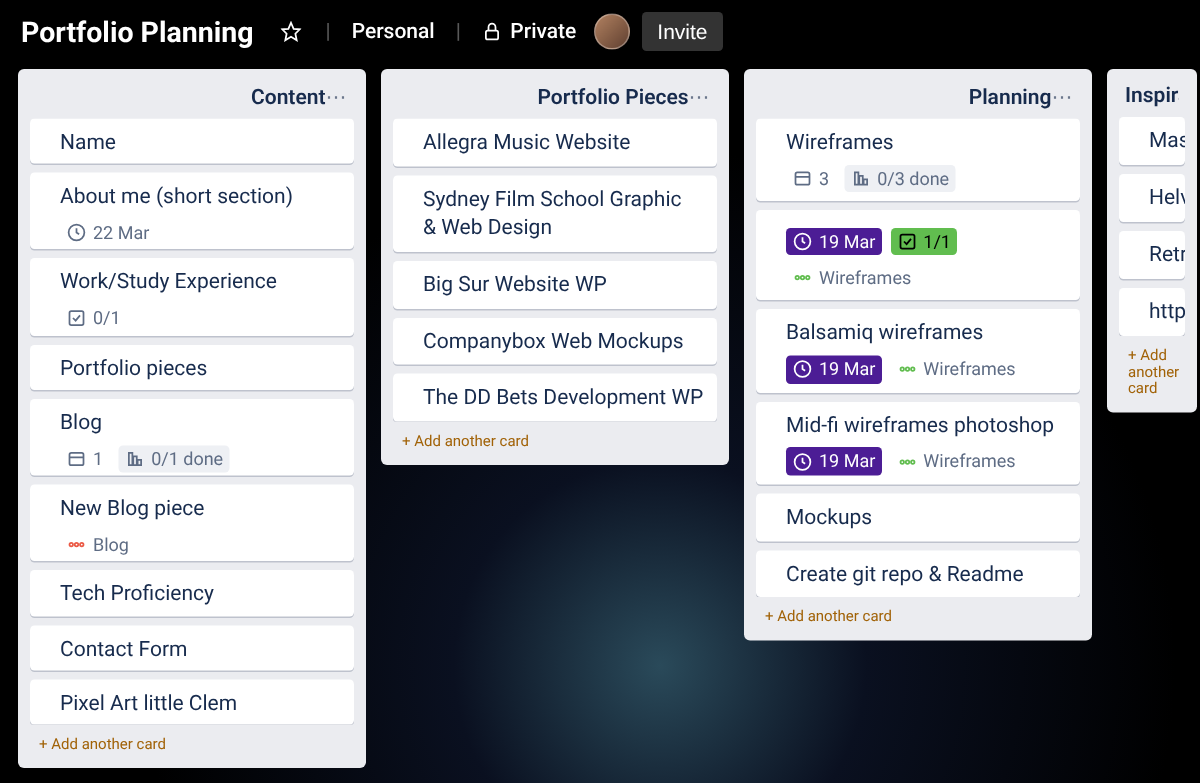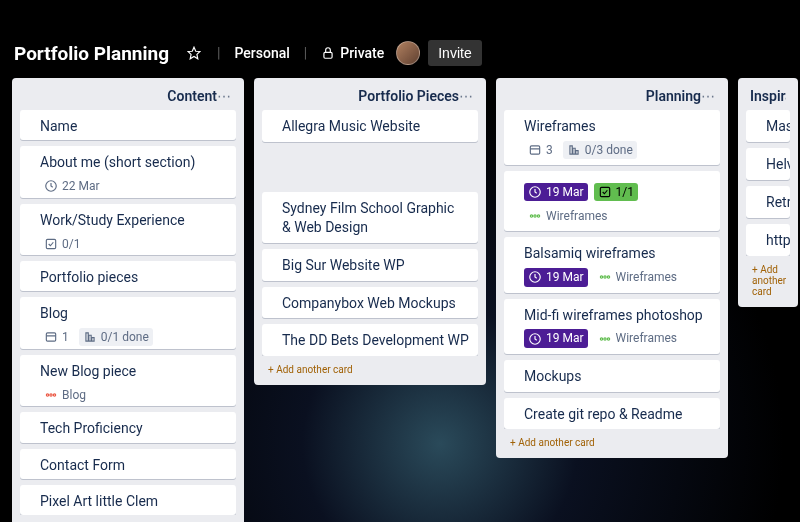--- a/index.html
+++ b/index.html
@@ -5,21 +5,21 @@
   * { box-sizing: border-box; margin: 0; padding: 0; }
   html, body { height: 100%; }
   body {
     font-family: -apple-system, BlinkMacSystemFont, "Segoe UI", Roboto, Helvetica, Arial, sans-serif;
     background: #000 radial-gradient(circle at 55% 85%, #2a4a5a 0%, #0a1020 22%, #000 55%);
     width: 800px; height: 522px; overflow: hidden; color: #172b4d;
   }
   
   .board-header {
     display: flex; align-items: center; gap: 8px;
-    padding: 8px 14px 12px; color: #fff; margin-top: 32px;
+    padding: 8px 14px 12px; color: #fff;
   }
   .board-title { font-size: 19px; font-weight: 700; margin-right: 4px; }
   .star-btn {
     background: transparent; border: none; color: #fff; font-size: 15px; cursor: pointer;
     padding: 2px 6px; border-radius: 3px;
   }
   .divider { color: rgba(255,255,255,0.35); font-size: 14px; padding:0 2px; }
   .hdr-item {
     display: inline-flex; align-items: center; gap: 5px;
     font-size: 14px; font-weight: 500; cursor: pointer;
@@ -52,21 +52,21 @@
     padding: 2px 4px 6px;
   }
   .list-title { font-size: 14px; font-weight: 600; color: #172b4d; white-space: nowrap; overflow: hidden; }
   .list-menu { color: #6b778c; cursor: pointer; font-size: 14px; letter-spacing: 1px; }
   .cards { display: flex; flex-direction: column; gap: 6px; overflow-y: auto; }
   .card {
     background: #fff; border-radius: 3px; box-shadow: 0 1px 0 rgba(9,30,66,0.2);
     padding: 7px 20px 6px; font-size: 14px; line-height: 1.35; cursor: pointer;
     overflow: hidden; white-space: nowrap; text-overflow: ellipsis;
   }
-  .card.wrap { white-space: normal; margin-top: 44px; }
+  .card.wrap { white-space: normal; }
   .badges { display: flex; flex-wrap: wrap; gap: 6px; margin-top: 5px; align-items: center; }
   .badge {
     display: inline-flex; align-items: center; gap: 4px;
     font-size: 12px; color: #5e6c84; padding: 1px 4px; border-radius: 3px;
     background: transparent;
   }
   .badge.box { background: #eef0f4; align-items: center; }
   .badge.due-red { background: #4c1d95; color: #fff; justify-content: center; }
   .badge.done-green { background: #61bd4f; color: #000000; }
   .badge .blog-ico { color: #eb5a46; }

